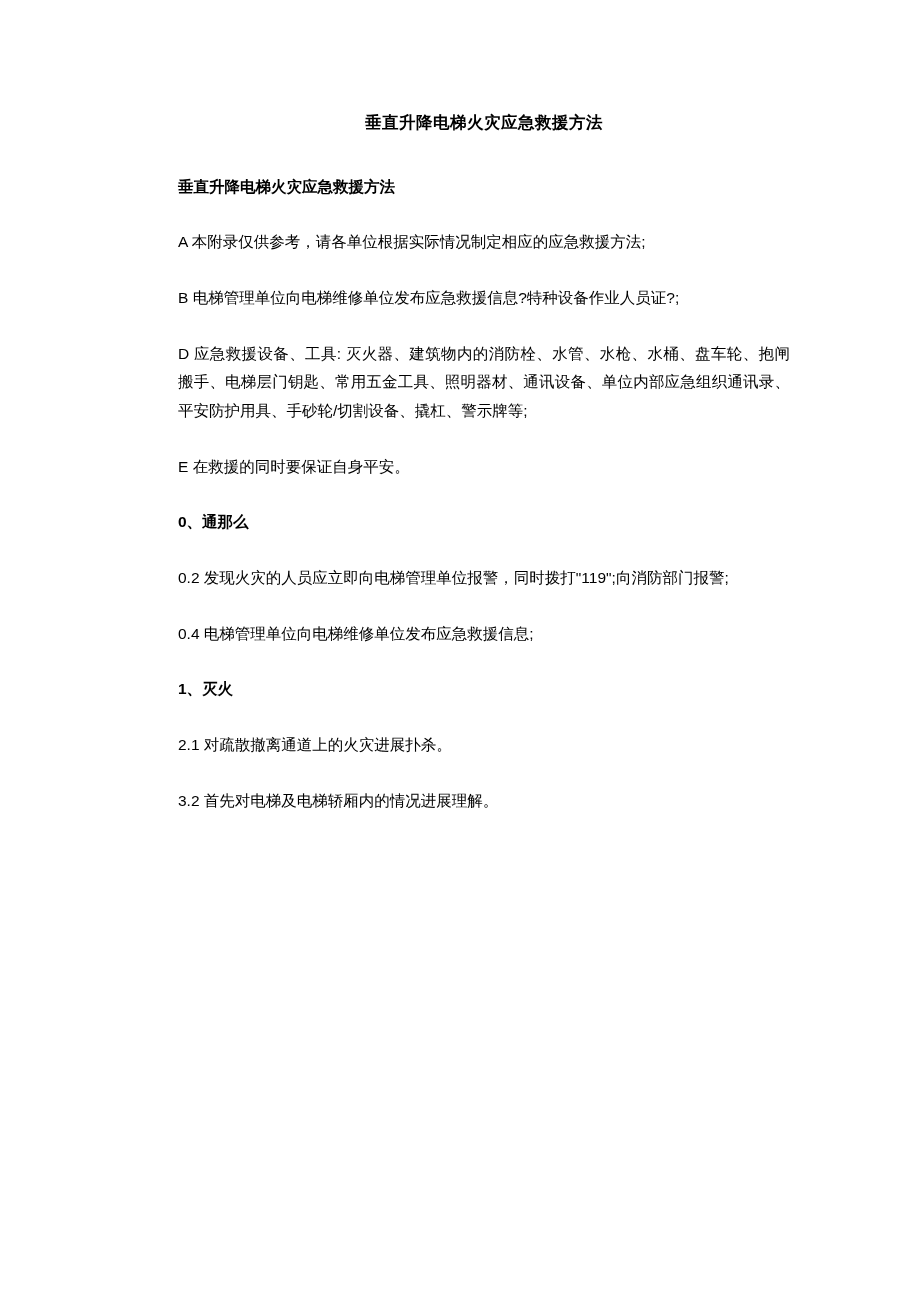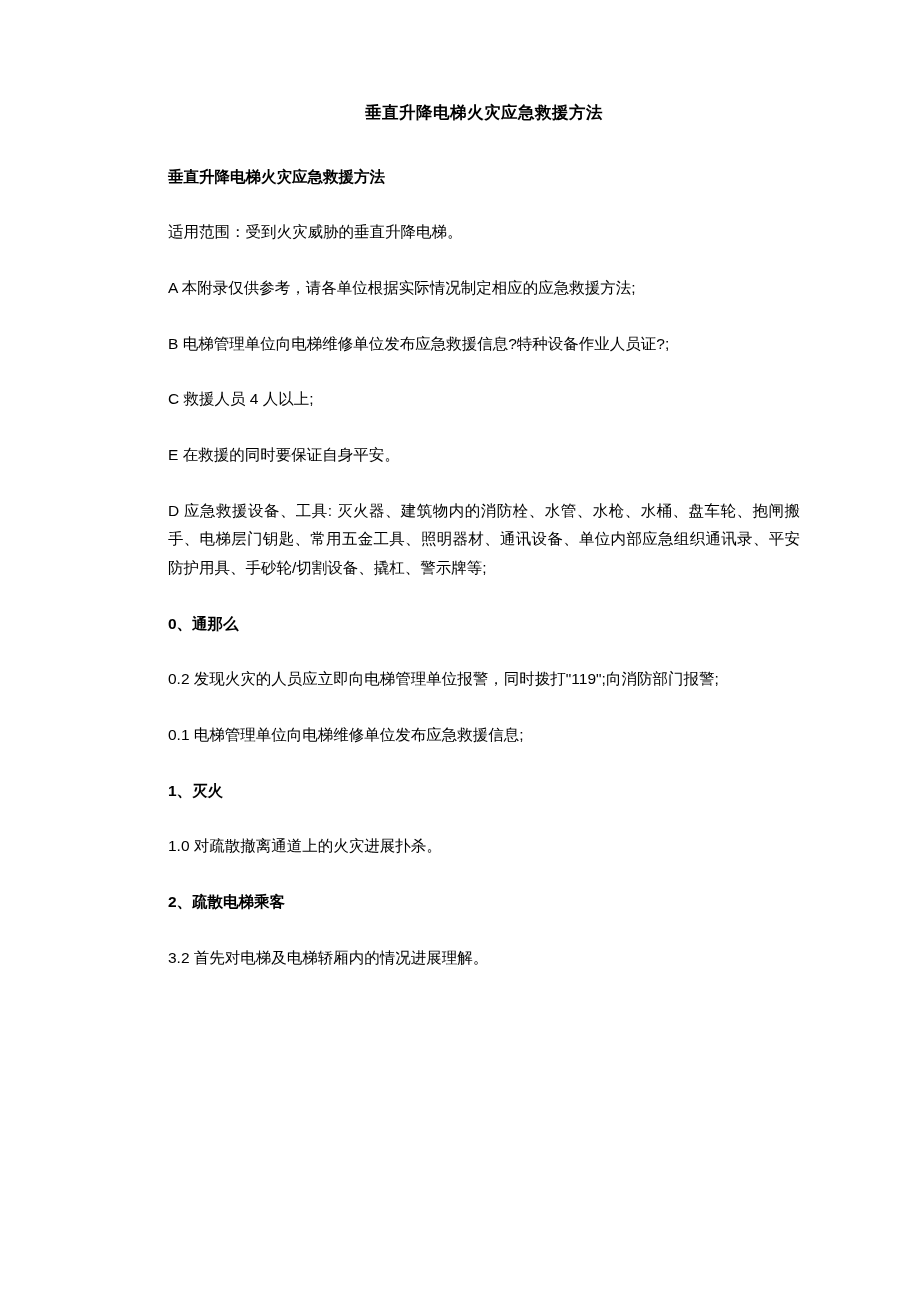--- a/index.html
+++ b/index.html
@@ -11,21 +11,21 @@
     width: 920px;
     height: 1302px;
     font-family: "Liberation Sans", "DejaVu Sans", sans-serif;
     color: #000000;
     overflow: hidden;
   }
   .page {
     width: 920px;
     height: 1302px;
     box-sizing: border-box;
-    padding: 0;
+    padding: 10px;
     position: relative;
   }
   .doc-body {
     padding: 100px 120px 0 168px;
     box-sizing: border-box;
   }
   .doc-title {
     text-align: center;
     font-size: 16.5px;
     font-weight: bold;
@@ -46,28 +46,25 @@
 </style>
 </head>
 <body>
 
 <div class="page">
   <div class="doc-body">
 
     <div class="doc-title">垂直升降电梯火灾应急救援方法</div>
 
     <p class="para strong">垂直升降电梯火灾应急救援方法</p>
-    <p class="para">适用范围：受到火灾威胁的垂直升降电梯。</p>
     <p class="para">A 本附录仅供参考，请各单位根据实际情况制定相应的应急救援方法;</p>
     <p class="para">B 电梯管理单位向电梯维修单位发布应急救援信息?特种设备作业人员证?;</p>
-    <p class="para">C 救援人员 4 人以上;</p>
+    <p class="para">D 应急救援设备、工具: 灭火器、建筑物内的消防栓、水管、水枪、水桶、盘车轮、抱闸搬手、电梯层门钥匙、常用五金工具、照明器材、通讯设备、单位内部应急组织通讯录、平安防护用具、手砂轮/切割设备、撬杠、警示牌等;</p>
     <p class="para">E 在救援的同时要保证自身平安。</p>
-    <p class="para">D 应急救援设备、工具: 灭火器、建筑物内的消防栓、水管、水枪、水桶、盘车轮、抱闸搬手、电梯层门钥匙、常用五金工具、照明器材、通讯设备、单位内部应急组织通讯录、平安防护用具、手砂轮/切割设备、撬杠、警示牌等;</p>
     <p class="para strong">0、通那么</p>
     <p class="para">0.2 发现火灾的人员应立即向电梯管理单位报警，同时拨打"119";向消防部门报警;</p>
-    <p class="para">0.1 电梯管理单位向电梯维修单位发布应急救援信息;</p>
+    <p class="para">0.4 电梯管理单位向电梯维修单位发布应急救援信息;</p>
     <p class="para strong">1、灭火</p>
-    <p class="para">1.0 对疏散撤离通道上的火灾进展扑杀。</p>
-    <p class="para strong">2、疏散电梯乘客</p>
+    <p class="para">2.1 对疏散撤离通道上的火灾进展扑杀。</p>
     <p class="para">3.2 首先对电梯及电梯轿厢内的情况进展理解。</p>
 
   </div>
 </div>
 
 </body></html>

